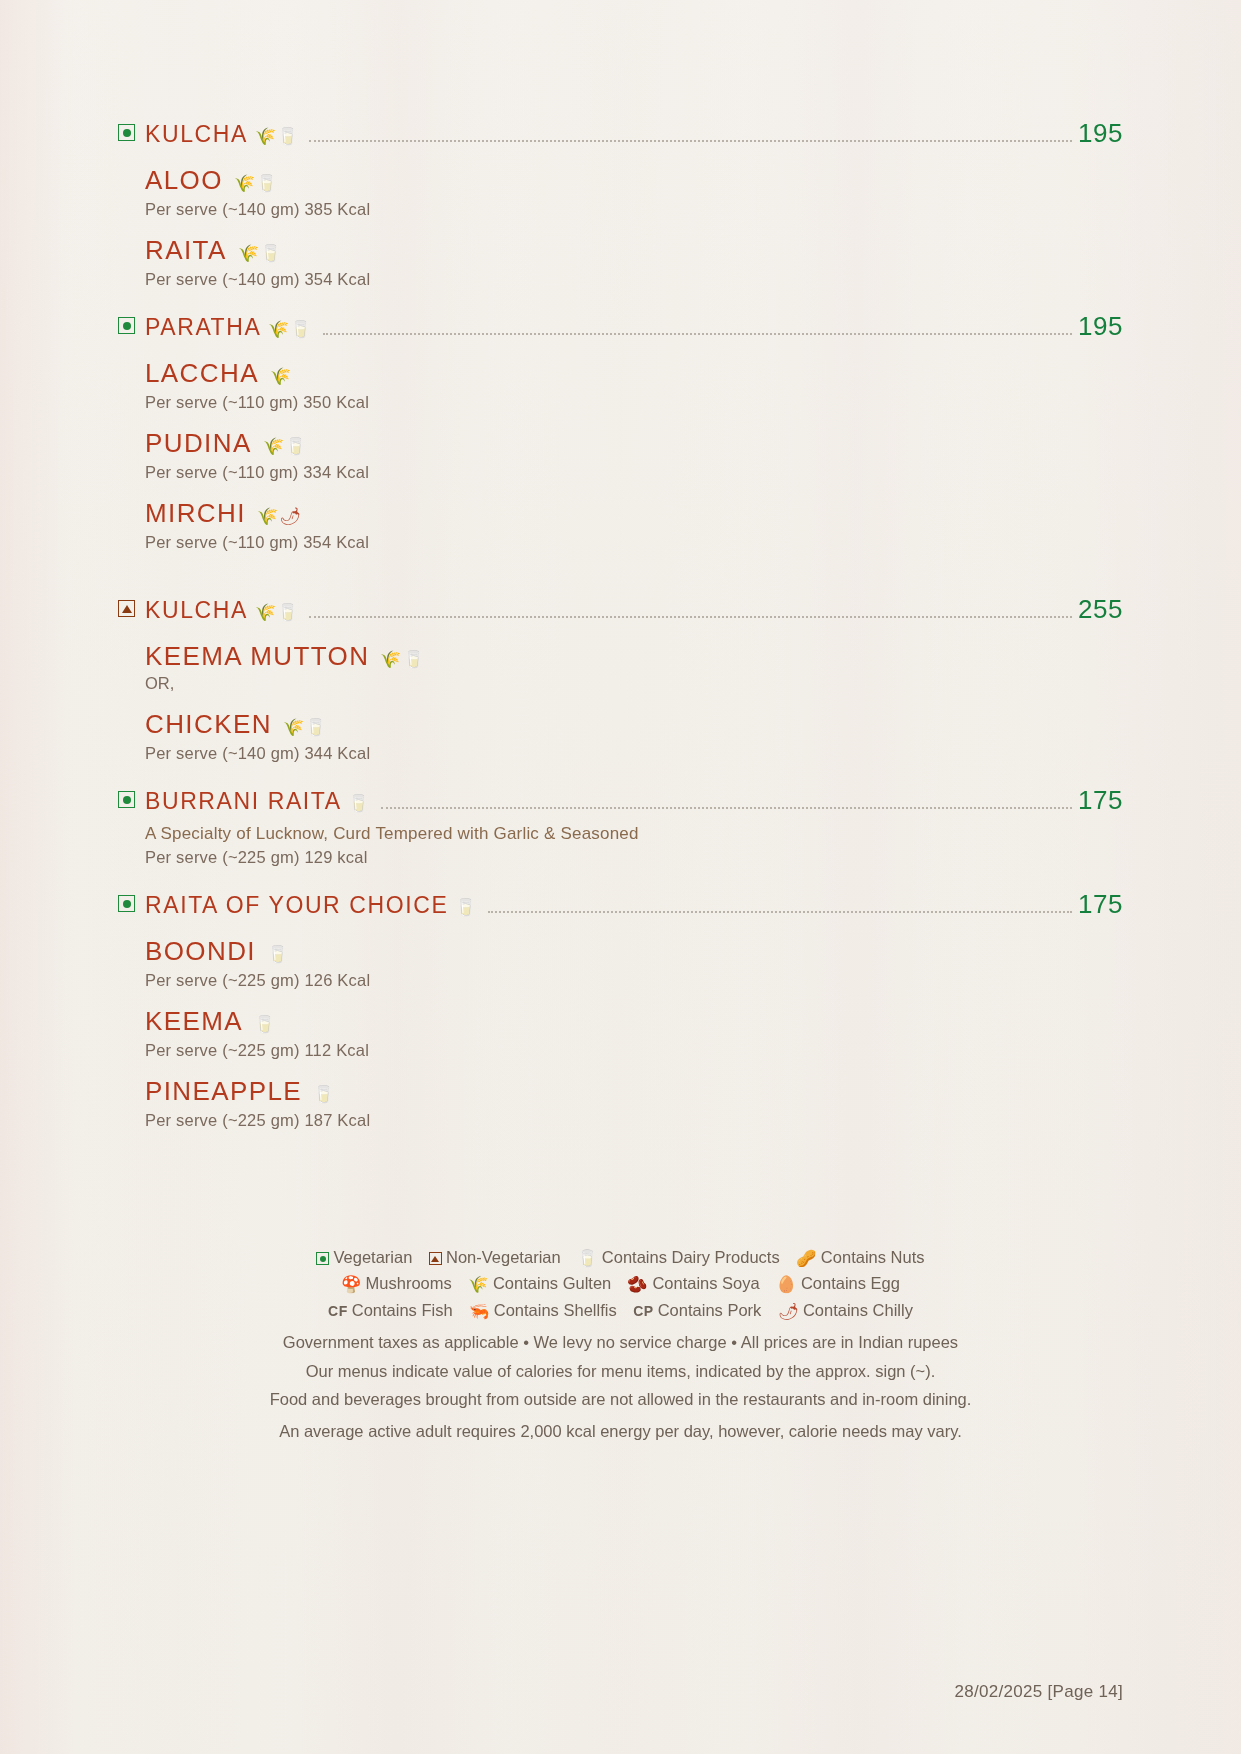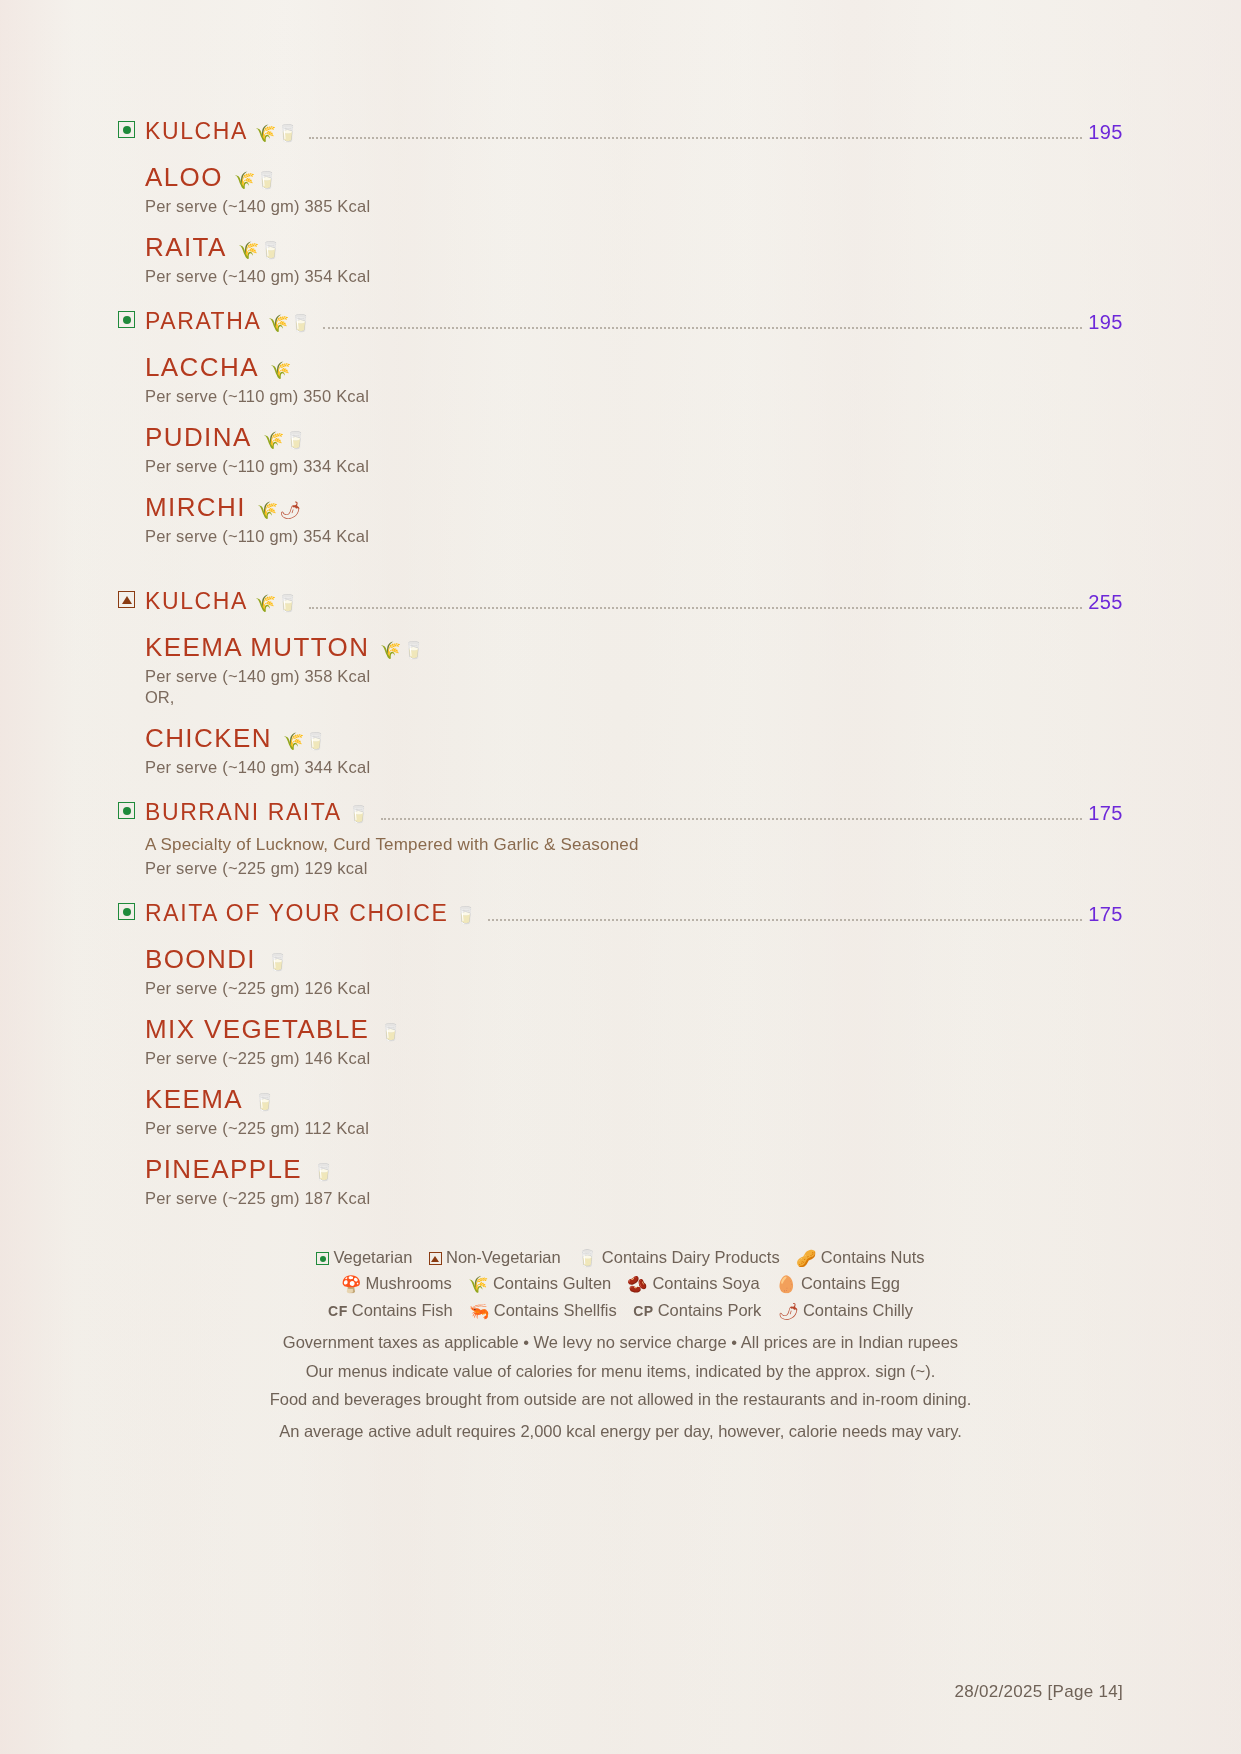--- a/index.html
+++ b/index.html
@@ -95,22 +95,22 @@
   .glyph-dairy  { color: #c0392b; }
   .glyph-chilly { color: #b7472c; }
 
   .dots {
     flex: 1 1 auto;
     border-bottom: 2px dotted #b9b2a8;
     margin: 0 6px 7px 10px;
     min-width: 20px;
   }
   .price {
-    color: #6d28d9;
-    font-size: 20px;
+    color: #15803d;
+    font-size: 26px;
     letter-spacing: 0.5px;
     white-space: nowrap;
   }
 
   .sub-item {
     margin-left: 27px;
     margin-top: 16px;
   }
   .sub-name {
     color: #b43a1e;
@@ -260,21 +260,20 @@
     <span class="nonveg-mark"></span>
     <span class="item-name">KULCHA</span>
     <span class="allergens"><span class="glyph-gluten">🌾</span><span class="glyph-dairy">🥛</span></span>
     <span class="dots"></span>
     <span class="price">255</span>
   </div>
 
   <div class="sub-item">
     <span class="sub-name">KEEMA MUTTON</span>
     <span class="allergens"><span class="glyph-gluten">🌾</span><span class="glyph-dairy">🥛</span></span>
-    <div class="serve">Per serve (~140 gm) 358 Kcal</div>
     <div class="or-text">OR,</div>
   </div>
   <div class="sub-item">
     <span class="sub-name">CHICKEN</span>
     <span class="allergens"><span class="glyph-gluten">🌾</span><span class="glyph-dairy">🥛</span></span>
     <div class="serve">Per serve (~140 gm) 344 Kcal</div>
   </div>
 
   <div class="item-row">
     <span class="veg-mark"></span>
@@ -293,25 +292,20 @@
     <span class="item-name">RAITA OF YOUR CHOICE</span>
     <span class="allergens"><span class="glyph-dairy">🥛</span></span>
     <span class="dots"></span>
     <span class="price">175</span>
   </div>
 
   <div class="sub-item">
     <span class="sub-name">BOONDI</span>
     <span class="allergens"><span class="glyph-dairy">🥛</span></span>
     <div class="serve">Per serve (~225 gm) 126 Kcal</div>
-  </div>
-  <div class="sub-item">
-    <span class="sub-name">MIX VEGETABLE</span>
-    <span class="allergens"><span class="glyph-dairy">🥛</span></span>
-    <div class="serve">Per serve (~225 gm) 146 Kcal</div>
   </div>
   <div class="sub-item">
     <span class="sub-name">KEEMA</span>
     <span class="allergens"><span class="glyph-dairy">🥛</span></span>
     <div class="serve">Per serve (~225 gm) 112 Kcal</div>
   </div>
   <div class="sub-item">
     <span class="sub-name">PINEAPPLE</span>
     <span class="allergens"><span class="glyph-dairy">🥛</span></span>
     <div class="serve">Per serve (~225 gm) 187 Kcal</div>

